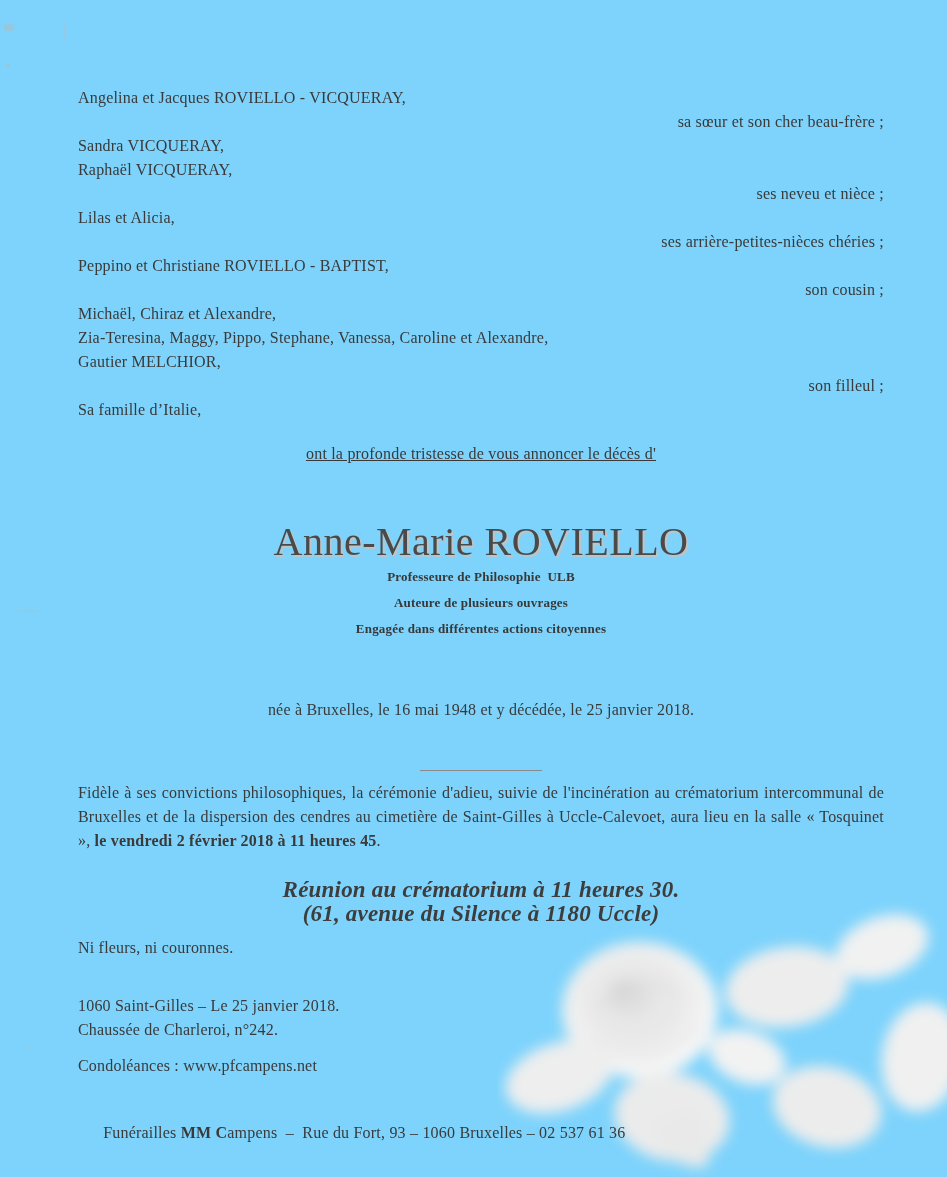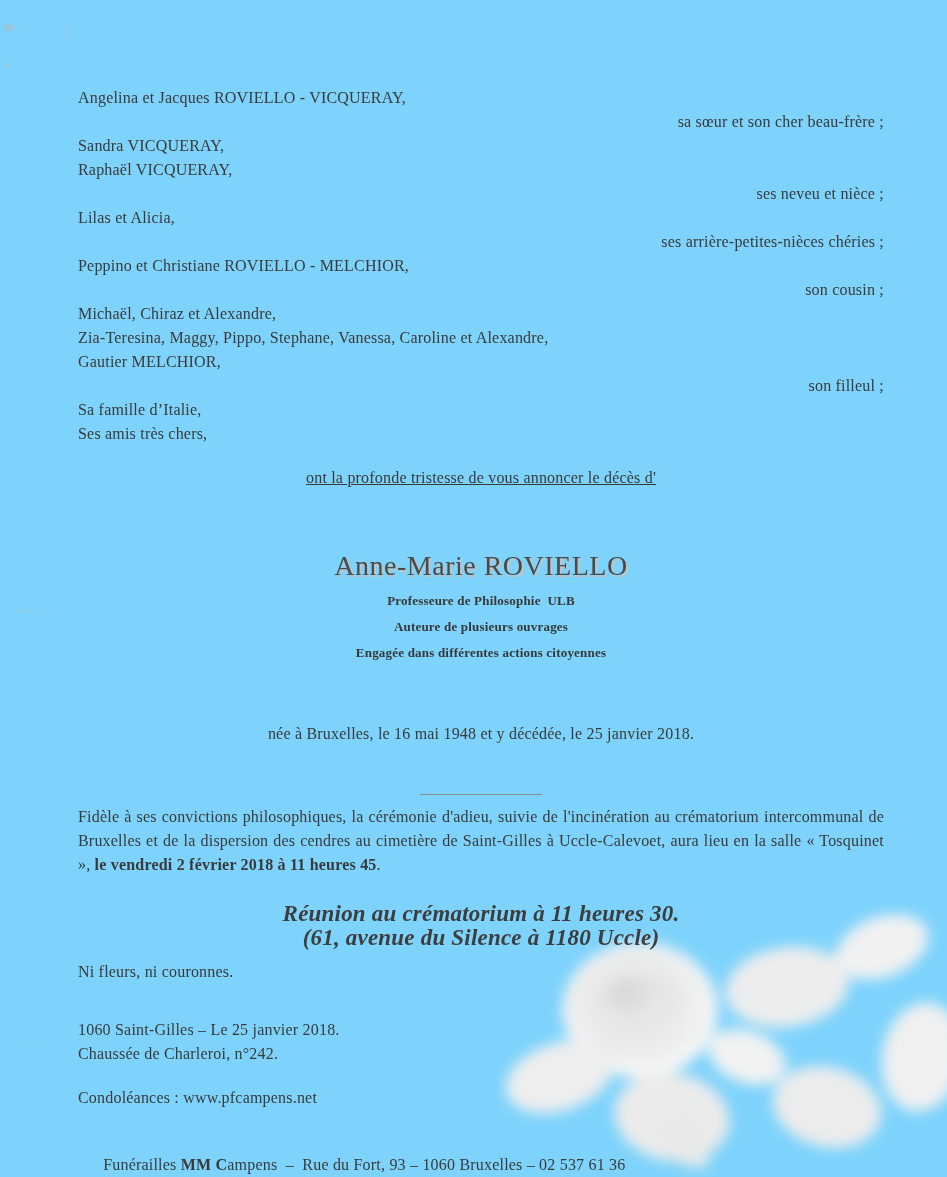--- a/index.html
+++ b/index.html
@@ -30,21 +30,21 @@
   .fam-line.right { text-align: right; }
 
   .announcement {
     margin-top: 20px;
     text-align: center;
     text-decoration: underline;
   }
   .deceased-name {
     margin-top: 54px;
     text-align: center;
-    font-size: 28px;
+    font-size: 40px;
     line-height: 44px;
     color: #4a4a4a;
     text-shadow: 2px 2px 1px #c3c3c3;
     letter-spacing: 0.5px;
   }
   .deceased-title {
     text-align: center;
     font-weight: bold;
     font-size: 13px;
     line-height: 26px;
@@ -73,21 +73,21 @@
     margin-top: 25px;
     text-align: center;
     font-weight: bold;
     font-style: italic;
     font-size: 23px;
     line-height: 24px;
     color: #3d3d3d;
   }
   .flowers-line { margin-top: 10px; }
   .city-block   { margin-top: 34px; }
-  .condolences-line { margin-top: 20px; }
+  .condolences-line { margin-top: 12px; }
   .footer-line  { margin-top: 19px; white-space: pre-wrap; }
   .footer-line .bold { font-weight: bold; }
 
   
   .rose-watermark {
     position: absolute;
     right: 0;
     bottom: 0;
     width: 450px;
     height: 285px;
@@ -152,28 +152,27 @@
   <div class="content">
 
     <div>
         <div class="fam-line left">Angelina et Jacques ROVIELLO - VICQUERAY,</div>
         <div class="fam-line right">sa sœur et son cher beau-frère ;</div>
         <div class="fam-line left">Sandra VICQUERAY,</div>
         <div class="fam-line left">Raphaël VICQUERAY,</div>
         <div class="fam-line right">ses neveu et nièce ;</div>
         <div class="fam-line left">Lilas et Alicia,</div>
         <div class="fam-line right">ses arrière-petites-nièces chéries ;</div>
-        <div class="fam-line left">Peppino et Christiane ROVIELLO - MELCHIOR,</div>
+        <div class="fam-line left">Peppino et Christiane ROVIELLO - BAPTIST,</div>
         <div class="fam-line right">son cousin ;</div>
         <div class="fam-line left">Michaël, Chiraz et Alexandre,</div>
         <div class="fam-line left">Zia-Teresina, Maggy, Pippo, Stephane, Vanessa, Caroline et Alexandre,</div>
         <div class="fam-line left">Gautier MELCHIOR,</div>
         <div class="fam-line right">son filleul ;</div>
         <div class="fam-line left">Sa famille d’Italie,</div>
-        <div class="fam-line left">Ses amis très chers,</div>
       </div>
 
     <div class="announcement">ont la profonde tristesse de vous annoncer le décès d'</div>
 
     <div class="deceased-name">Anne-Marie ROVIELLO</div>
 
     <div class="titles-block">
       <div class="deceased-title">Professeure de Philosophie  ULB</div>
       <div class="deceased-title">Auteure de plusieurs ouvrages</div>
       <div class="deceased-title">Engagée dans différentes actions citoyennes</div>

